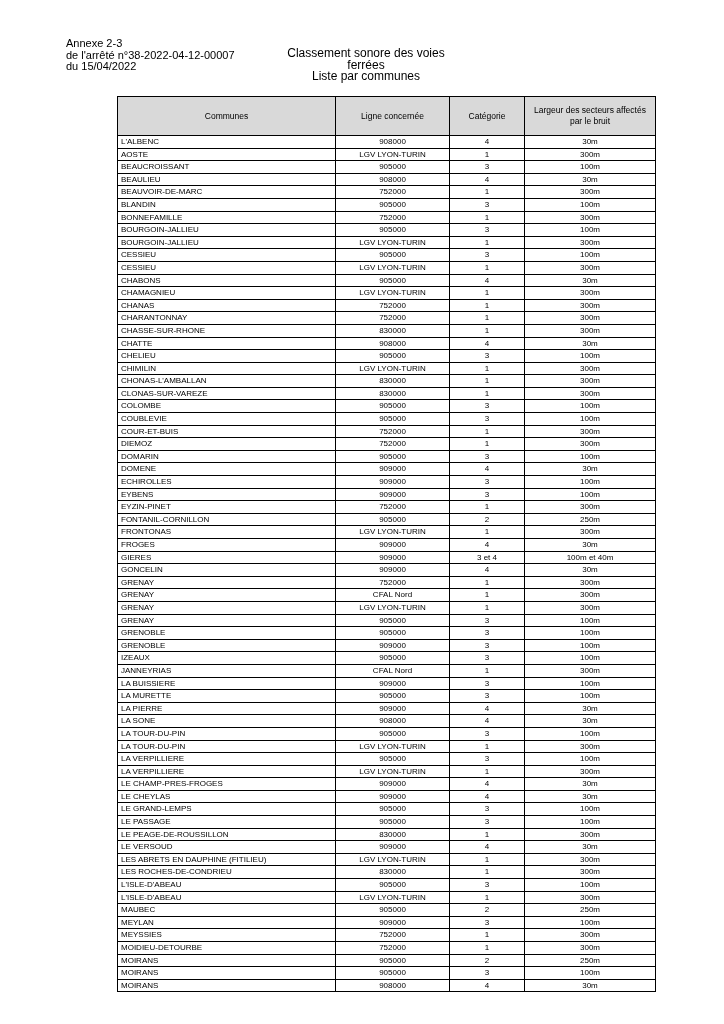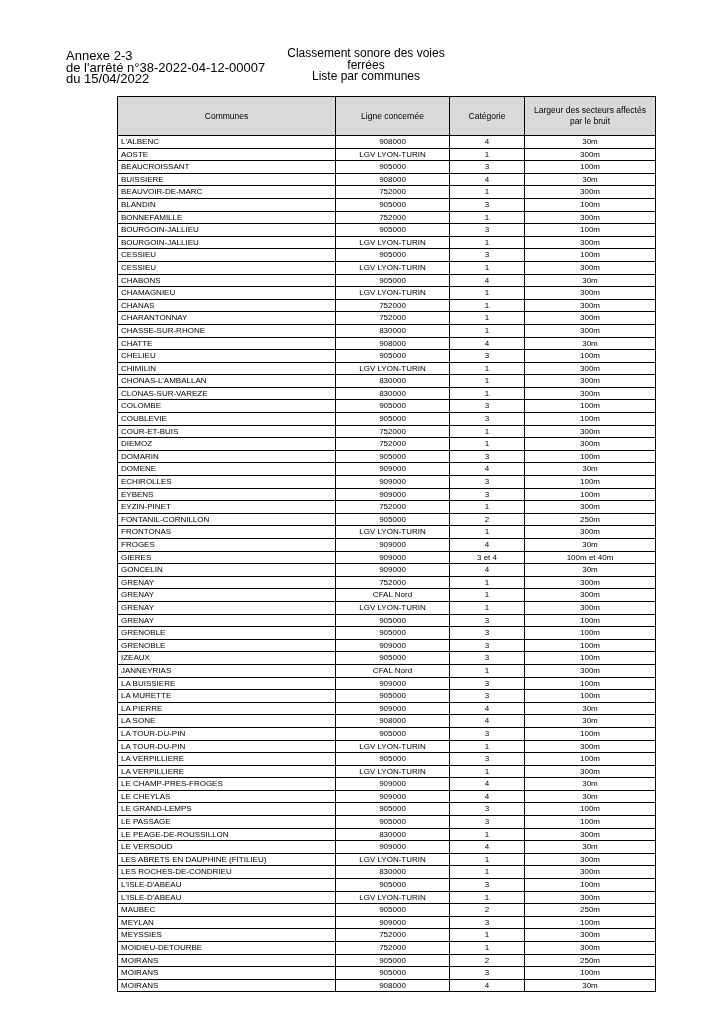--- a/index.html
+++ b/index.html
@@ -24,22 +24,22 @@
   .header {
     position: absolute;
     top: 38px;
     left: 0;
     width: 724px;
     height: 50px;
   }
   .annexe-block {
     position: absolute;
     left: 66px;
-    top: 12px;
-    font-size: 13px;
+    top: 0;
+    font-size: 11px;
     line-height: 11.5px;
     white-space: nowrap;
   }
   .title-block {
     position: absolute;
     left: 276px;
     top: 10px;
     font-size: 12px;
     line-height: 11.5px;
     text-align: center;
@@ -128,21 +128,21 @@
           <td class="categorie">1</td>
           <td class="largeur">300m</td>
         </tr>
         <tr>
           <td class="commune">BEAUCROISSANT</td>
           <td class="ligne">905000</td>
           <td class="categorie">3</td>
           <td class="largeur">100m</td>
         </tr>
         <tr>
-          <td class="commune">BUISSIERE</td>
+          <td class="commune">BEAULIEU</td>
           <td class="ligne">908000</td>
           <td class="categorie">4</td>
           <td class="largeur">30m</td>
         </tr>
         <tr>
           <td class="commune">BEAUVOIR-DE-MARC</td>
           <td class="ligne">752000</td>
           <td class="categorie">1</td>
           <td class="largeur">300m</td>
         </tr>

